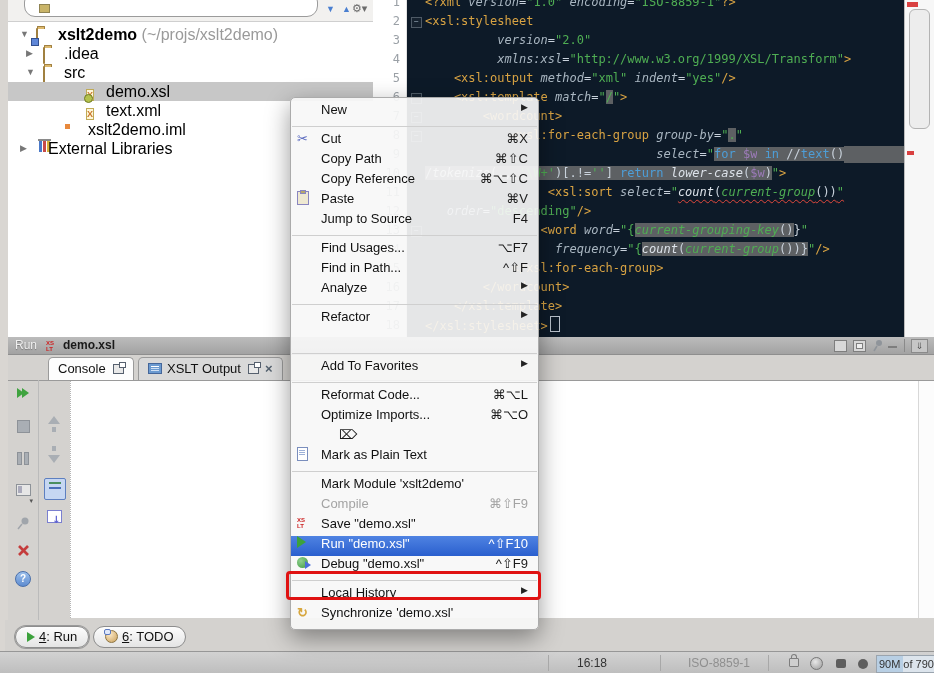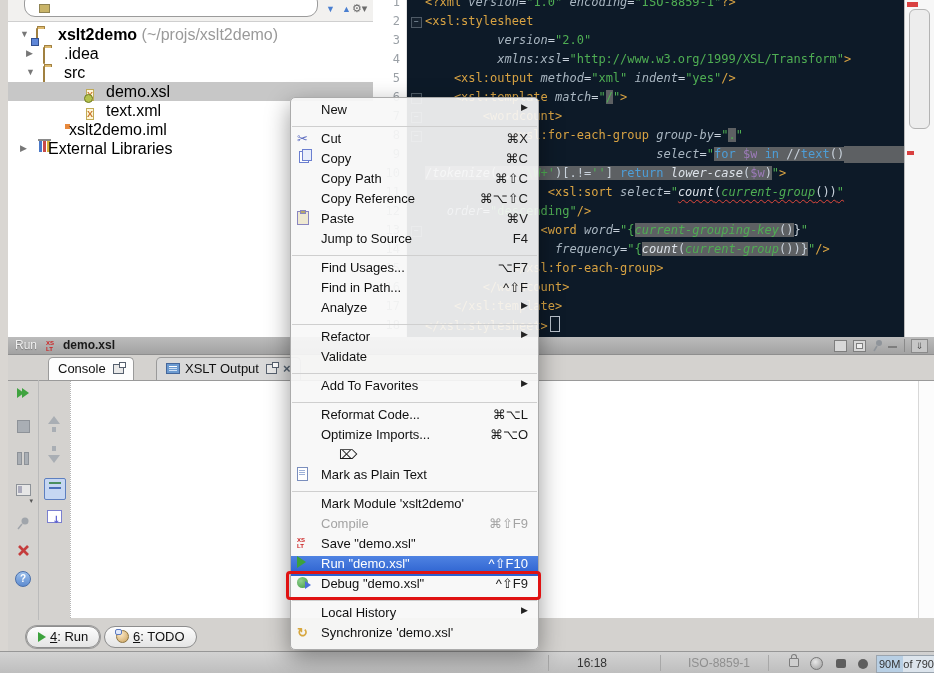--- a/index.html
+++ b/index.html
@@ -121,21 +121,21 @@
   .mi-paste:after{content:"";position:absolute;left:2px;top:-2px;width:4px;height:2px;background:#b7a86a;border:1px solid #8a86c0;}
   .mi-doc{display:inline-block;width:9px;height:12px;border:1px solid #7a8ebd;background:#fff;position:relative;}
   .mi-doc:after{content:"";position:absolute;left:1px;top:2px;width:6px;height:1px;background:#9db1d8;box-shadow:0 2px 0 #9db1d8,0 4px 0 #9db1d8;}
   .mi-run-tri{display:inline-block;width:0;height:0;border-left:9px solid #3ca23c;border-top:6px solid transparent;border-bottom:6px solid transparent;}
   .mi-debug{display:inline-block;width:11px;height:11px;border-radius:50%;background:radial-gradient(circle at 35% 35%, #8fd08f,#3f9b3f);position:relative;}
   .mi-debug:after{content:"";position:absolute;right:-3px;bottom:-1px;width:0;height:0;border-left:6px solid #4a6fd8;border-top:4px solid transparent;border-bottom:4px solid transparent;}
   .mi-sync{color:#d7a73f;font-weight:bold;font-size:13px;}
   #run-annotation{left:286px;top:571px;width:249px;height:23px;border:3px solid #e01212;border-radius:4px;z-index:60;}
 
   
-  #bottom-bar{left:16px;top:620px;width:778px;height:31px;background:#d4d2cf;}
+  #bottom-bar{left:5px;top:620px;width:778px;height:31px;background:#d4d2cf;}
   .bb-btn{position:absolute;top:6px;height:20px;line-height:20px;border:1px solid #8d8d8d;border-radius:11px;background:linear-gradient(#fdfdfd,#e4e4e4);padding:0 11px;font-size:13px;color:#111;white-space:nowrap;}
   .bb-btn.focus{box-shadow:0 0 0 1px #9a9a9a;}
   .bb-btn .mi-run-tri{border-left-width:8px;border-top-width:5px;border-bottom-width:5px;vertical-align:-1px;margin-right:4px;}
   .bb-btn .todo-ic{display:inline-block;width:11px;height:11px;border-radius:50%;background:radial-gradient(circle at 35% 30%,#fce9c8,#caa05a);border:1px solid #8d7440;vertical-align:-2px;margin-right:4px;position:relative;}
   .bb-btn .todo-ic:after{content:"";position:absolute;left:-2px;top:-2px;width:5px;height:4px;border:1px solid #5b79c0;border-radius:2px;background:#dfe8fb;}
   .bb-btn u{text-decoration:underline;}
   #status-bar{left:0;top:651px;width:934px;height:22px;background:linear-gradient(#d2d2d2,#bdbdbd);border-top:1px solid #979797;font-size:12px;color:#333;}
   .sb-item{position:absolute;top:0;line-height:22px;}
   .sb-sep{position:absolute;top:3px;width:1px;height:16px;background:#a8a8a8;}
   .sb-lock{position:absolute;top:6px;width:8px;height:7px;border:1px solid #7e7e7e;background:#cfcfcf;border-radius:1px;}
@@ -182,21 +182,21 @@
         <div class="tree-row selected" style="top: 82px;">
           <span class="t-icon" style="left:78px"><span class="icon-xfile gear">X</span></span>
           <span class="t-label" style="left:98px">demo.xsl</span>
         </div>
         <div class="tree-row" style="top: 101px;">
           <span class="t-icon" style="left:78px"><span class="icon-xfile">X</span></span>
           <span class="t-label" style="left:98px">text.xml</span>
         </div>
         <div class="tree-row" style="top: 120px;">
           <span class="t-icon" style="left:55px"><span class="icon-iml"></span></span>
-          <span class="t-label" style="left:61px">xslt2demo.iml</span>
+          <span class="t-label" style="left:80px">xslt2demo.iml</span>
         </div>
         <div class="tree-row" style="top: 139px;">
           <span class="t-arrow" style="left:12px">▶</span>
           <span class="t-icon" style="left:30px"><span class="icon-lib"><i></i><i></i><i></i></span></span>
           <span class="t-label" style="left:40px">External Libraries</span>
         </div>
       </div>
   </div>
 
   <div id="editor" class="abs">
@@ -248,21 +248,21 @@
         </svg>
       <span id="rp-min" style="left:880px"></span>
       <span id="rp-divider" style="left:896px"></span>
       <span id="rp-hide" style="left:903px">⇓</span>
     </div>
 
     <div id="rp-tabbar">
       <div class="rp-tab active" style="left:40px">
         <span>Console</span><span class="tab-float"></span>
       </div>
-      <div class="rp-tab inactive" style="left:148px">
+      <div class="rp-tab inactive" style="left:130px">
         <span class="tab-cicon"></span><span>XSLT Output</span><span class="tab-float"></span><span class="tab-x">×</span>
       </div>
     </div>
 
     <div id="rp-tb1">
       <span class="tb-btn ic-rerun" style="top:6px"><i></i><i style="margin-left:-2px"></i></span>
       <span class="tb-btn ic-stop" style="top:40px"><i></i></span>
       <span class="tb-btn ic-pause" style="top:72px"><i></i><i></i></span>
       <span class="tb-btn ic-layout" style="top:104px"><i></i><u>▾</u></span>
       <span class="tb-btn ic-pin" style="top:134px"><svg width="14" height="14">
@@ -318,25 +318,20 @@
         <span class="mi-label">New</span>
         <span class="mi-sub">▶</span>
       </div>
       <div class="menu-sep"></div>
       <div class="menu-item">
         <span class="mi-icon"><span class="mi-cut">✂</span></span>
         <span class="mi-label">Cut</span>
         <span class="mi-short">⌘X</span>
       </div>
       <div class="menu-item">
-        <span class="mi-icon"><span class="mi-copy"></span></span>
-        <span class="mi-label">Copy</span>
-        <span class="mi-short">⌘C</span>
-      </div>
-      <div class="menu-item">
         <span class="mi-icon"></span>
         <span class="mi-label">Copy Path</span>
         <span class="mi-short">⌘⇧C</span>
       </div>
       <div class="menu-item">
         <span class="mi-icon"></span>
         <span class="mi-label">Copy Reference</span>
         <span class="mi-short">⌘⌥⇧C</span>
       </div>
       <div class="menu-item">
@@ -366,21 +361,20 @@
         <span class="mi-sub">▶</span>
       </div>
       <div class="menu-sep"></div>
       <div class="menu-item">
         <span class="mi-icon"></span>
         <span class="mi-label">Refactor</span>
         <span class="mi-sub">▶</span>
       </div>
       <div class="menu-item">
         <span class="mi-icon"></span>
-        <span class="mi-label">Validate</span>
       </div>
       <div class="menu-sep"></div>
       <div class="menu-item">
         <span class="mi-icon"></span>
         <span class="mi-label">Add To Favorites</span>
         <span class="mi-sub">▶</span>
       </div>
       <div class="menu-sep"></div>
       <div class="menu-item">
         <span class="mi-icon"></span>

